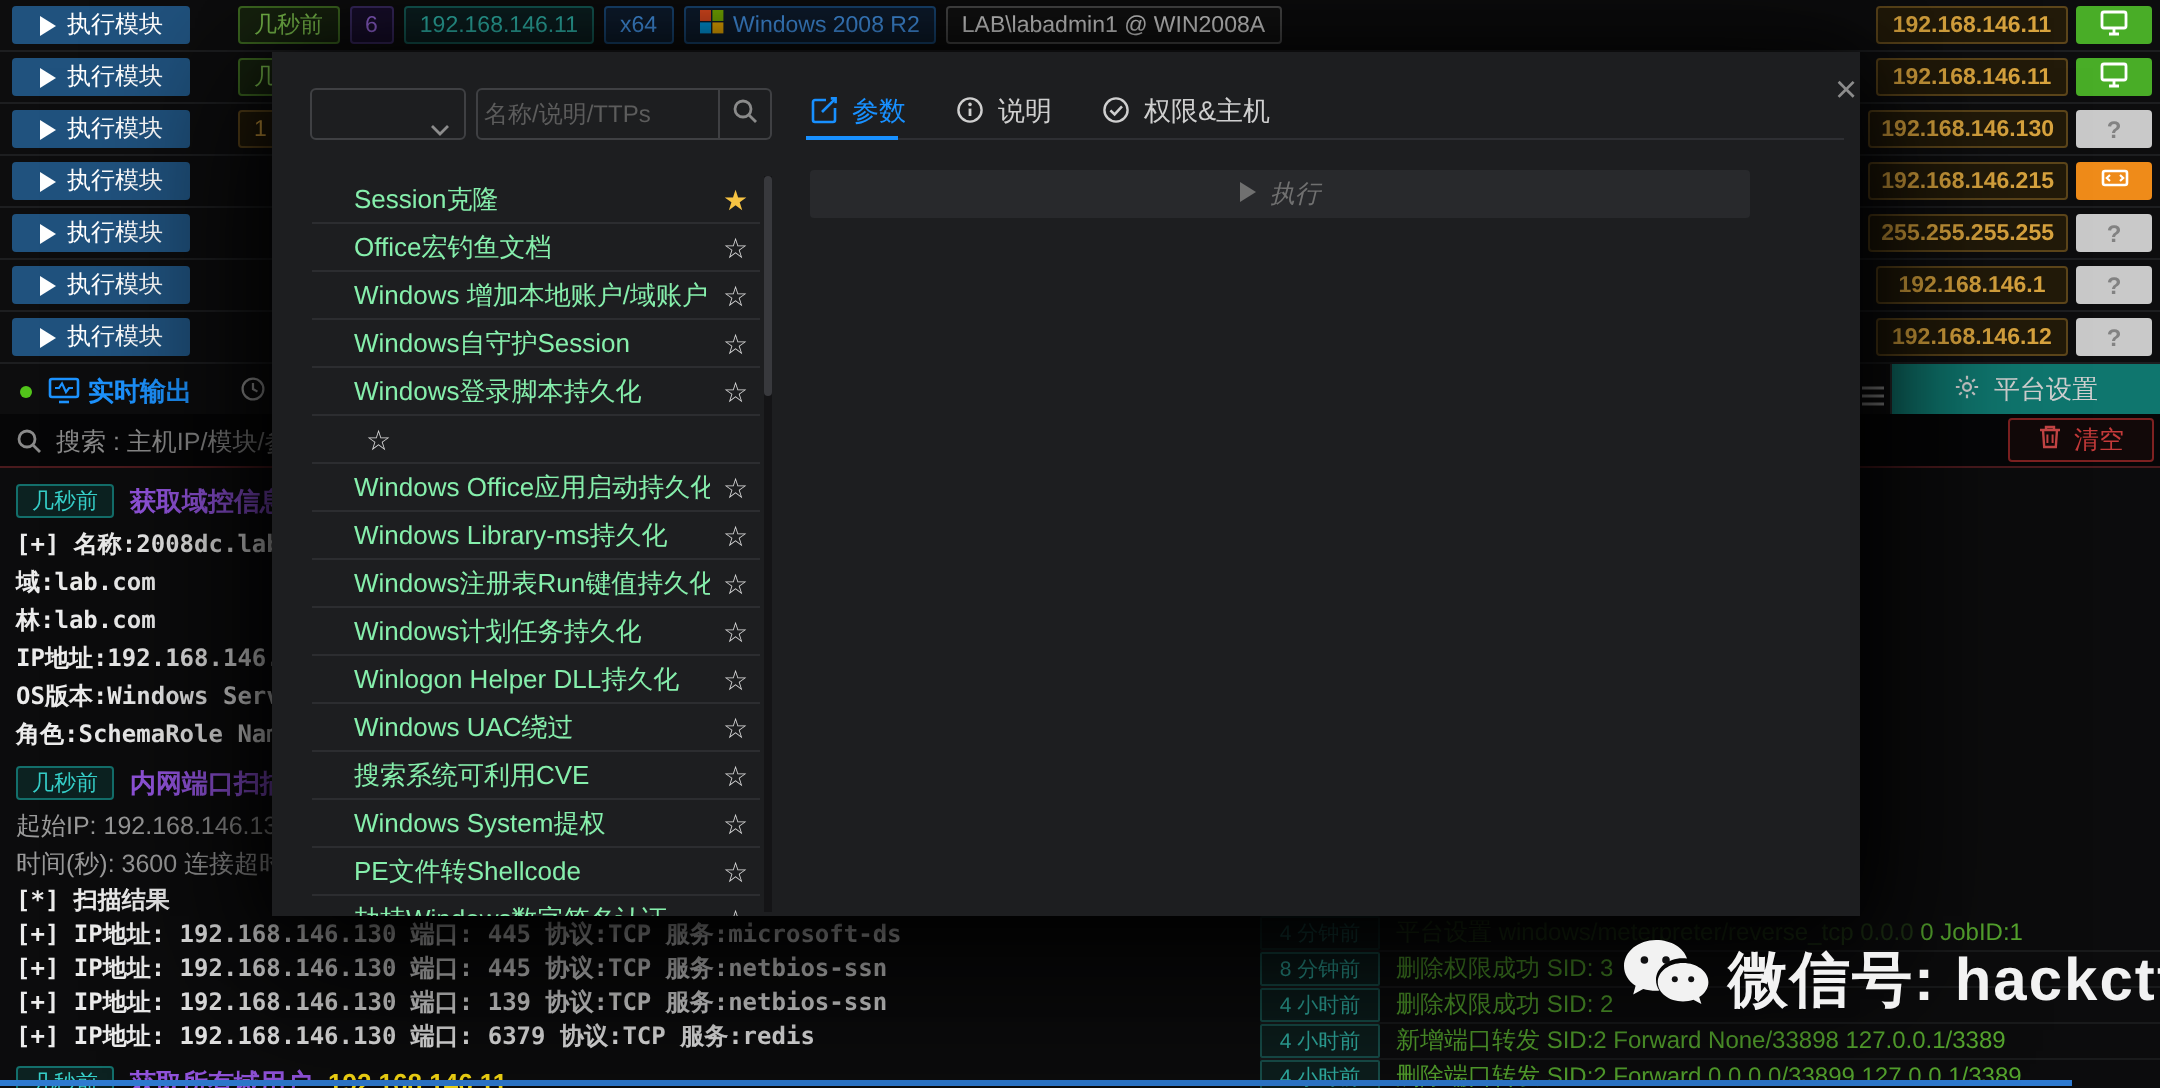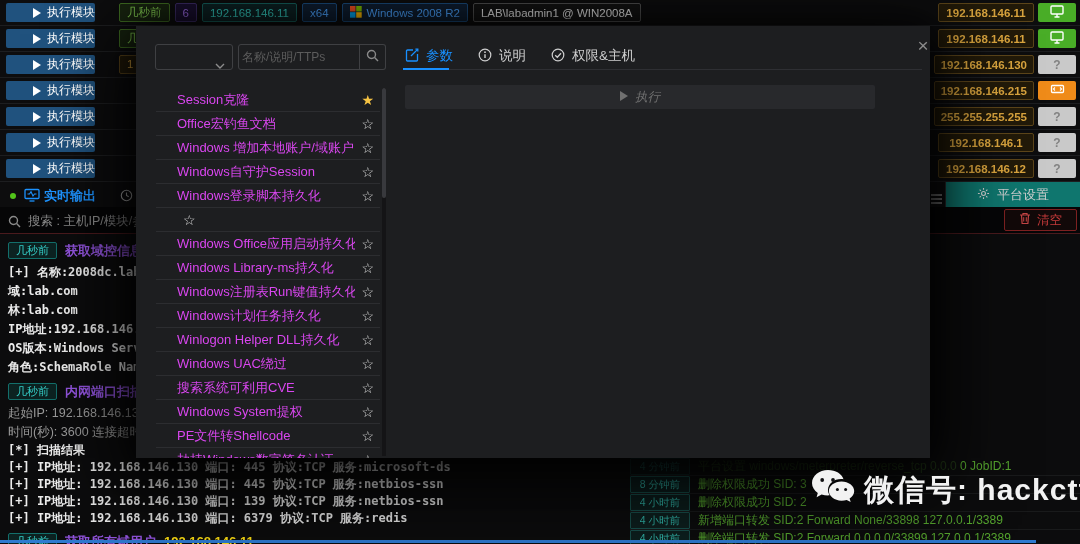--- a/index.html
+++ b/index.html
@@ -2,21 +2,21 @@
 <html><head>
 <meta charset="utf-8">
 <style>
   html,body{margin:0;padding:0;background:#000;}
   .screen{position:relative;width:1080px;height:544px;overflow:hidden;background:#0c0c0d;
     font-family:"Liberation Sans",sans-serif;-webkit-font-smoothing:antialiased;}
   
   #rows{position:absolute;left:0;top:0;right:0;}
   .app-row{position:relative;height:25px;border-bottom:1px solid #1d1e20;background:#0d0d0e;}
   .exec-btn{position:absolute;left:6px;top:3px;width:89px;height:19px;background:#20527e;border:none;
-    border-radius:2px;color:#fff;font-size:12px;display:flex;align-items:center;justify-content:flex-end;
+    border-radius:2px;color:#fff;font-size:12px;display:flex;align-items:center;justify-content:center;
     gap:6px;cursor:pointer;font-family:inherit;padding:0;}
   .exec-btn .play-ic{display:flex;align-items:center;}
   .row1-badges{position:absolute;left:119px;top:3px;height:19px;display:flex;gap:5px;align-items:center;}
   .tbadge{display:inline-flex;align-items:center;justify-content:center;height:19px;padding:0 7px;
     font-size:11.5px;border:1px solid;border-radius:2px;box-sizing:border-box;white-space:nowrap;gap:5px;}
   .b-green{color:#7cc14d;border-color:#3e6a21;background:#17230f;}
   .b-purple{color:#9a68e0;border-color:#3a2a63;background:#190f2e;}
   .b-teal{color:#33c6ba;border-color:#155e59;background:#0d2123;}
   .b-blue{color:#4aa3ff;border-color:#1a4a7a;background:#0f1e31;}
   .b-white{color:#e6e6e6;border-color:#4d4d4d;background:#131313;}
@@ -82,21 +82,21 @@
   .mod-search{position:absolute;left:102px;top:18px;width:122px;height:26px;border:1px solid #3f4043;
     border-radius:3px 0 0 3px;box-sizing:border-box;background:transparent;color:#ccc;outline:none;
     font-size:12px;font-family:inherit;padding:0 3px;}
   .mod-search::placeholder{color:#5c5c5c;}
   .mod-search-btn{position:absolute;left:223px;top:18px;width:27px;height:26px;border:1px solid #3f4043;
     border-left:none;border-radius:0 3px 3px 0;box-sizing:border-box;background:transparent;display:flex;
     align-items:center;justify-content:center;cursor:pointer;padding:0;}
   #modlist{position:absolute;left:20px;top:62px;width:224px;bottom:0;overflow:hidden;}
   .mod-item{height:24px;box-sizing:border-box;border-bottom:1px solid #2c2d30;display:flex;
     align-items:center;justify-content:space-between;padding:0 6px 0 21px;cursor:pointer;}
-  .mod-name{color:#d946ef;font-size:13px;white-space:nowrap;overflow:hidden;}
+  .mod-name{color:#86efac;font-size:13px;white-space:nowrap;overflow:hidden;}
   .star{font-size:14px;color:#d9d9d9;line-height:1;cursor:pointer;flex:none;margin-left:6px;}
   .star.fav{color:#f6c343;}
   .mod-scroll{position:absolute;left:246px;top:62px;width:4px;bottom:2px;background:#141416;}
   .mod-scroll .thumb{position:absolute;left:0;top:0;width:4px;height:110px;background:#38393d;border-radius:2px;}
   .mod-close{position:absolute;left:775px;top:8px;width:24px;height:24px;background:none;border:none;
     color:#8c8c8c;font-size:19px;cursor:pointer;line-height:24px;padding:0;font-family:inherit;}
   .mod-tabs{position:absolute;left:269px;top:18px;height:24px;display:flex;align-items:center;}
   .mod-tab{display:flex;align-items:center;gap:7px;font-size:13.5px;color:#cfcfcf;cursor:pointer;margin-right:25px;}
   .mod-tab.active{color:#1890ff;}
   .tab-underline{position:absolute;left:267px;top:42px;width:46px;height:2px;background:#1890ff;}

